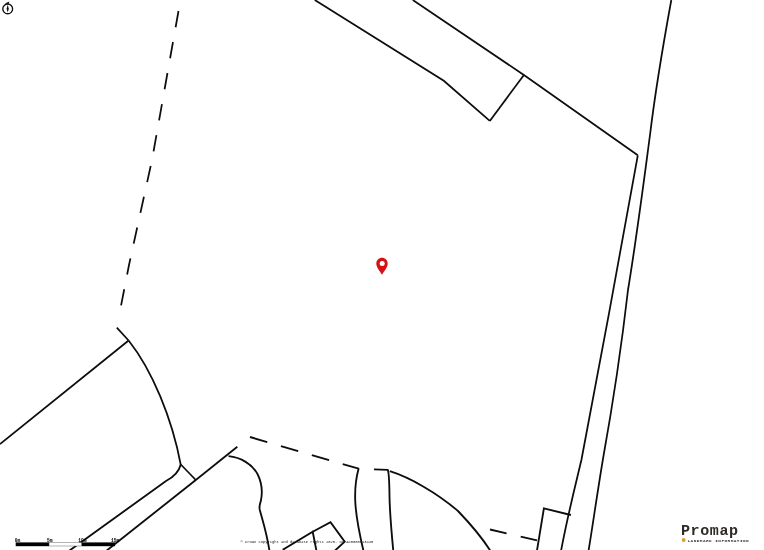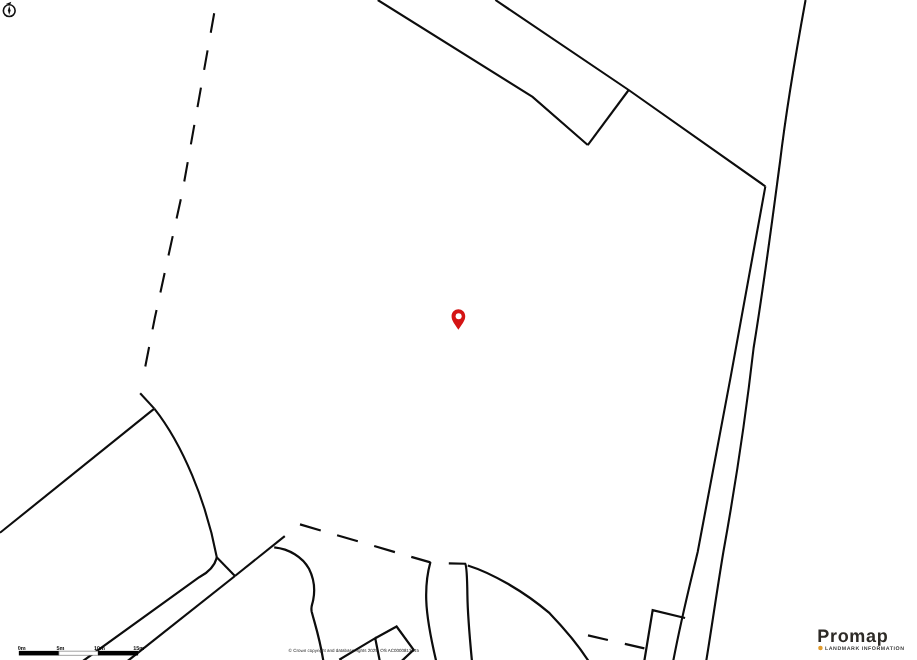--- a/index.html
+++ b/index.html
@@ -1,17 +1,17 @@
 <!DOCTYPE html>
 <html><head>
 <meta charset="utf-8">
 <style>
   html,body{margin:0;padding:0;background:#ffffff;}
   .page{position:relative;width:764px;height:550px;background:#ffffff;overflow:hidden;
-        font-family:Liberation Sans, sans-serif;}
+        font-family:Liberation Mono, monospace;}
   svg{position:absolute;left:0;top:0;}
 </style>
 </head>
 <body>
 <div class="page">
 <svg width="764" height="550" viewBox="0 0 764 550" fill="none">
 
   <g stroke="#111111" fill="none">
     <circle cx="7.7" cy="8.9" r="4.9" stroke-width="1.35"></circle>
     <path d="M 7.7,4.8 L 6.6,8.7 L 7.7,12.5 L 8.8,8.7 Z" fill="#111111" stroke="none"></path>

